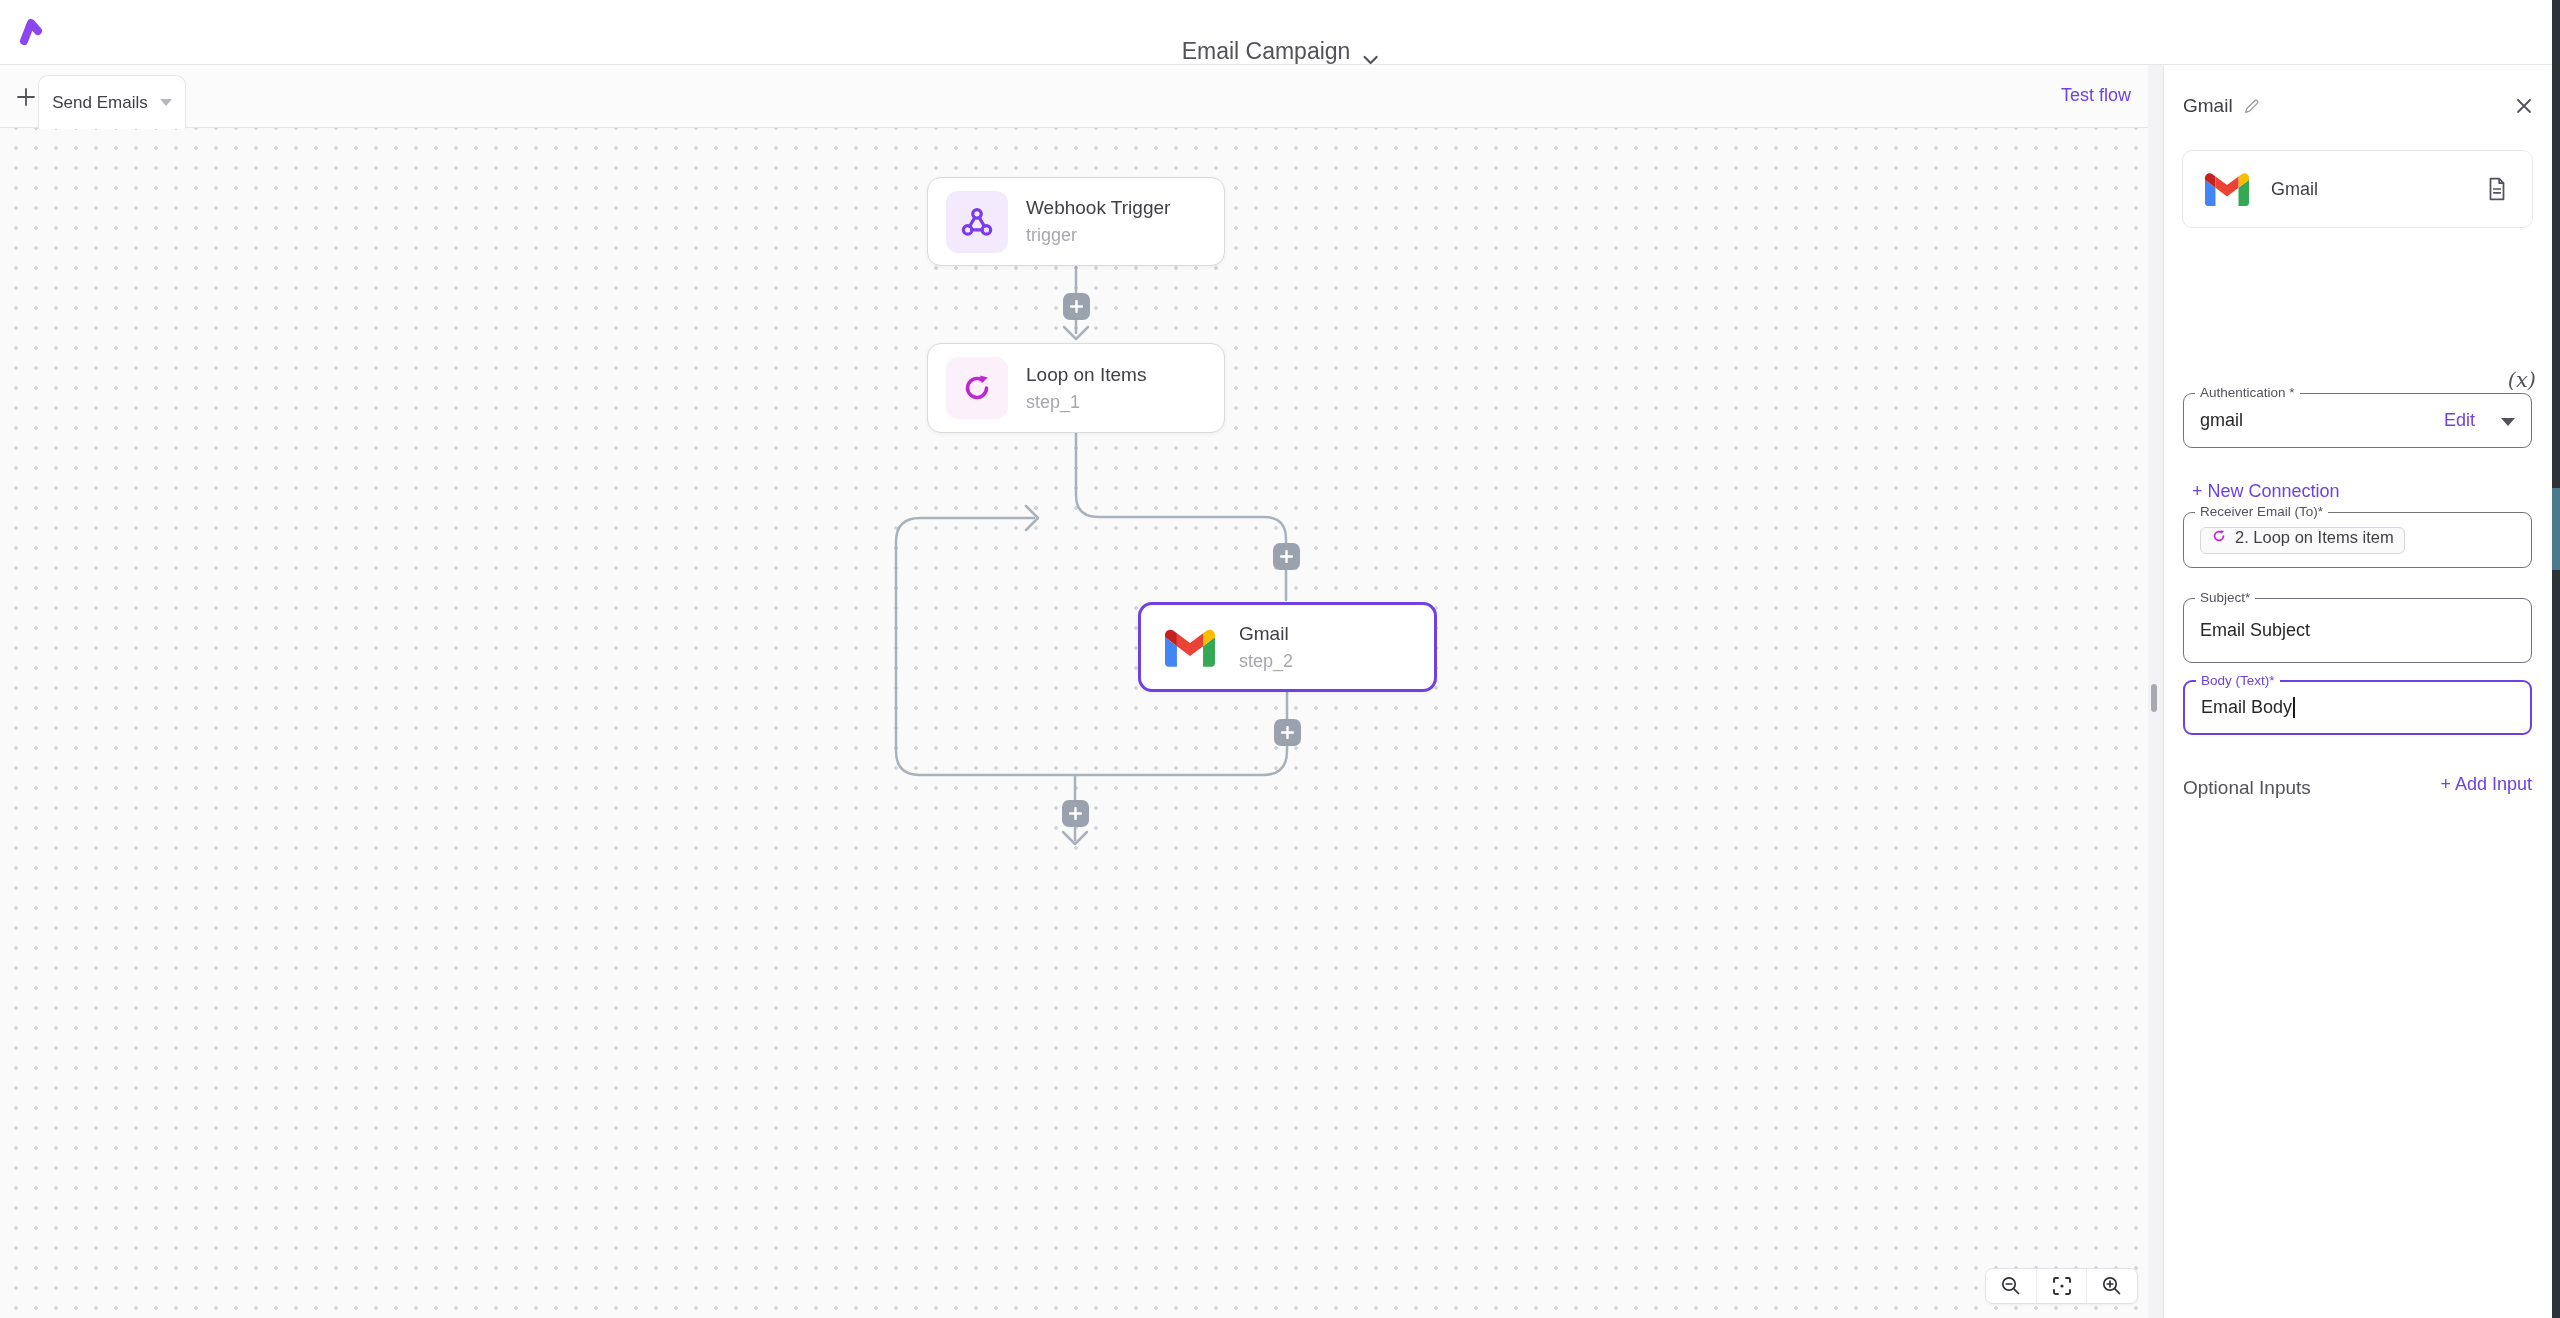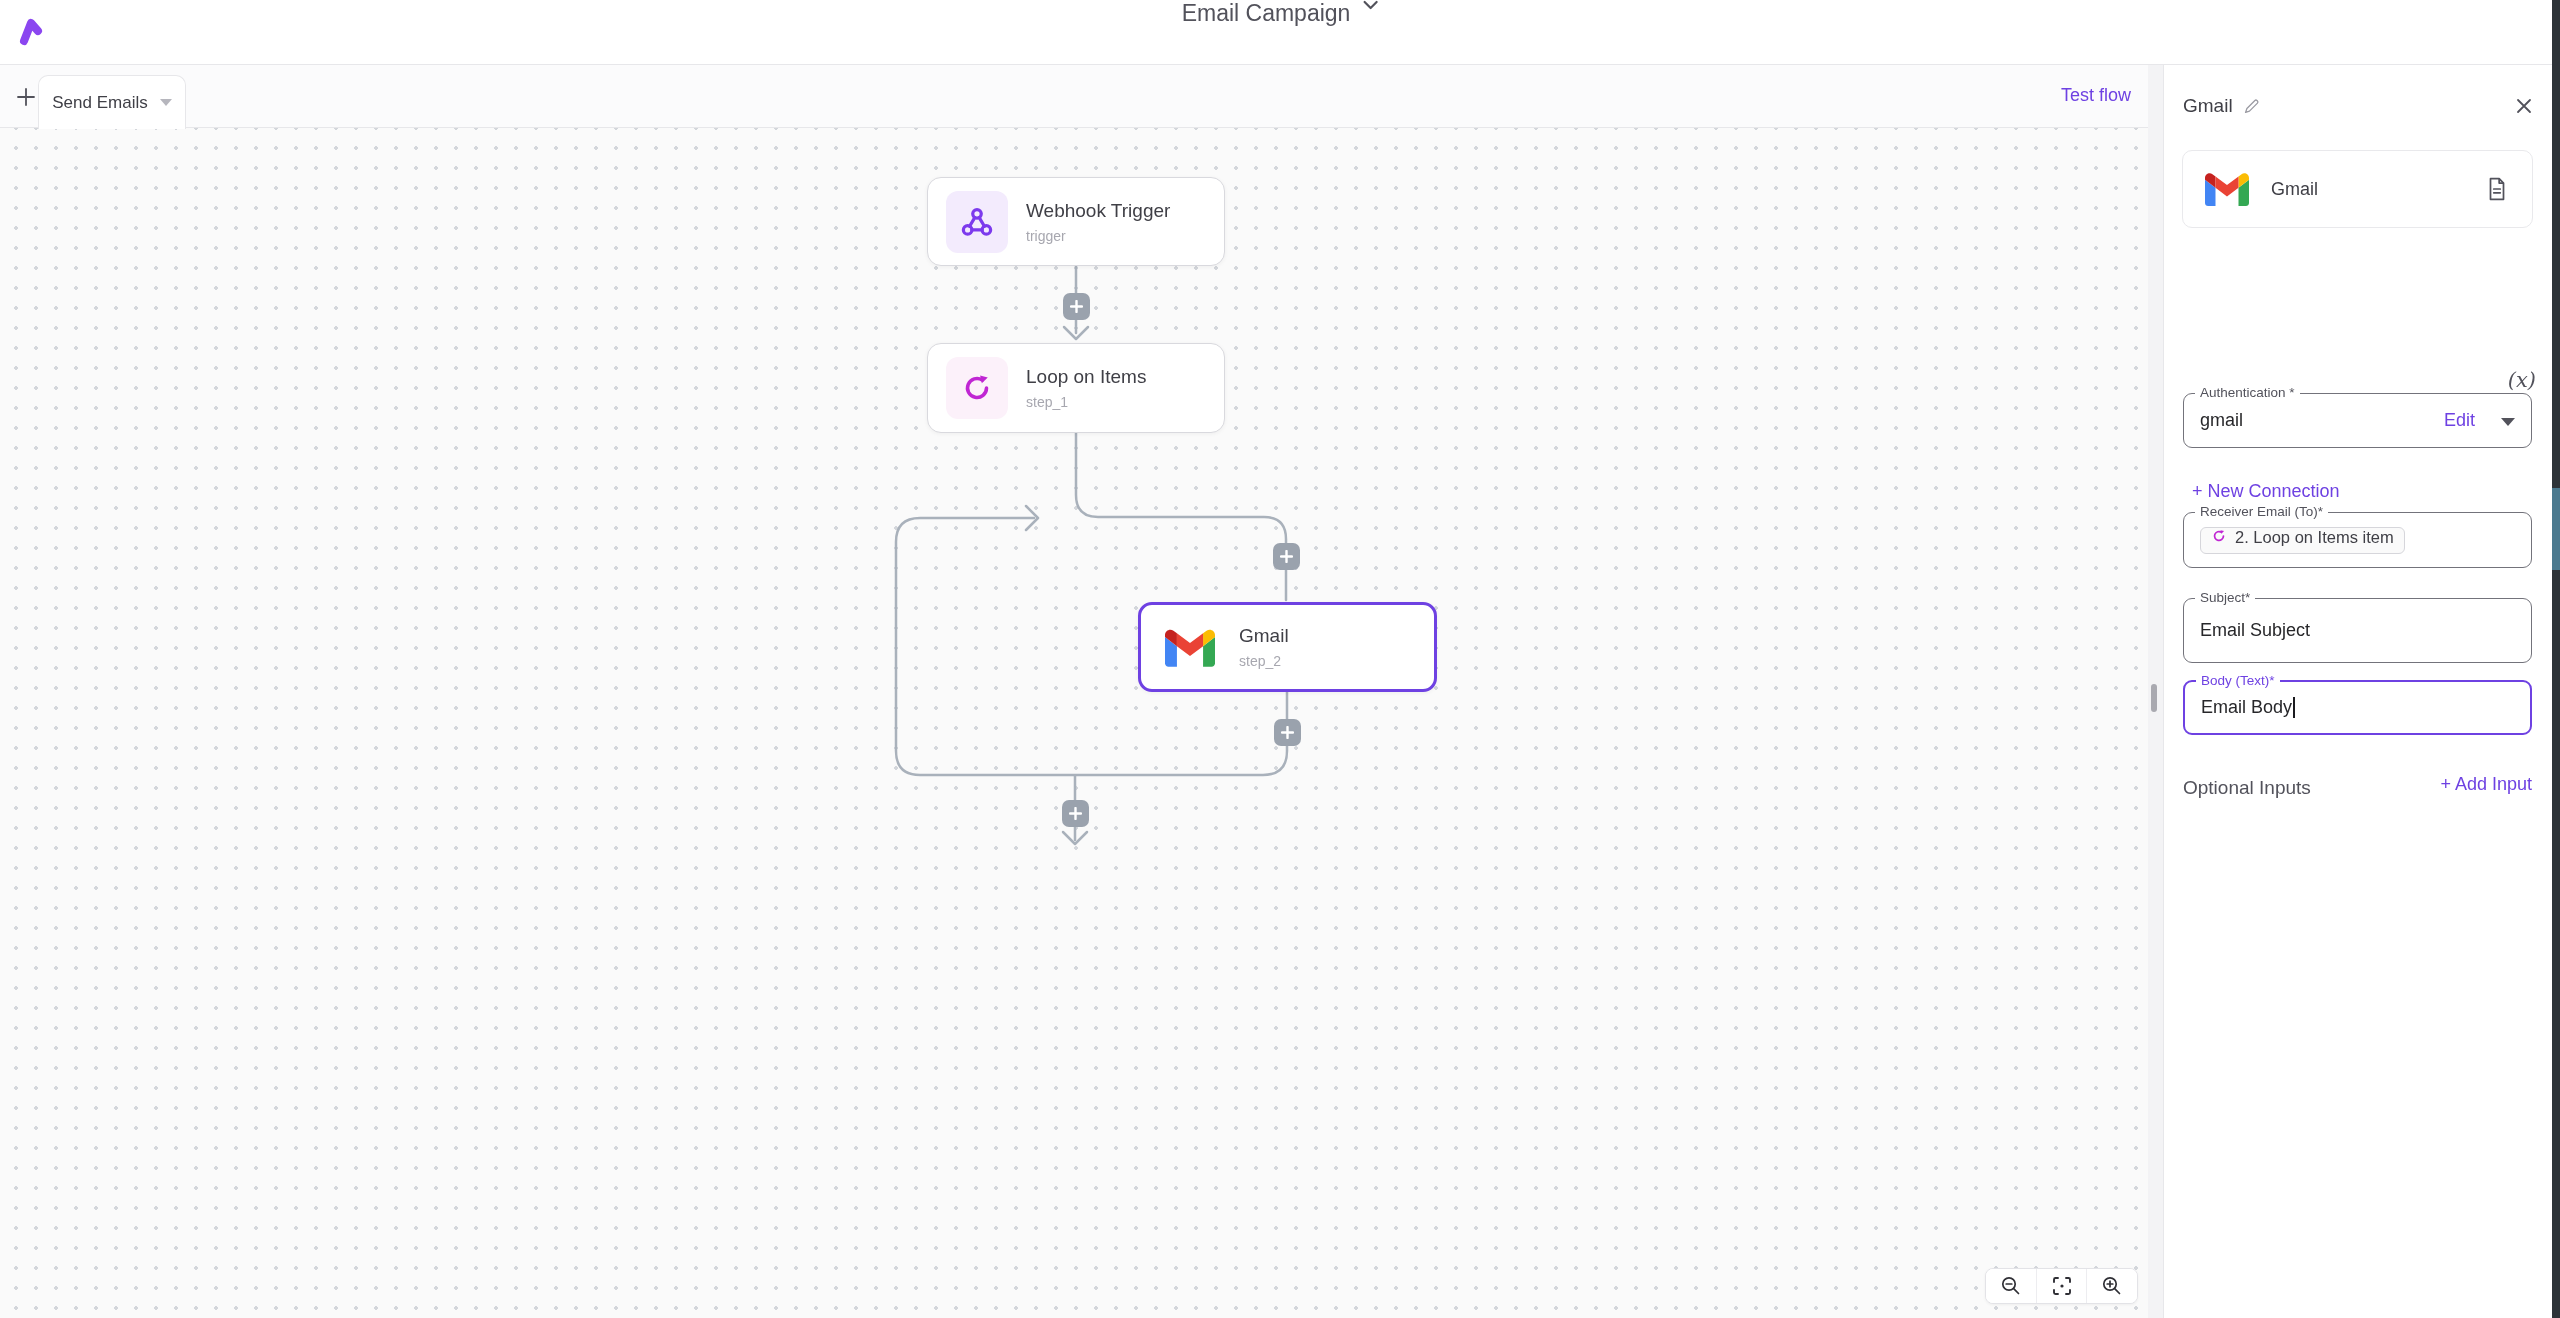--- a/index.html
+++ b/index.html
@@ -6,21 +6,21 @@
   html,body { background:#e9e9ec; }
   .page {
     position:relative; width:2560px; height:1318px; background:#fff;
     font-family:"Liberation Sans", sans-serif; overflow:hidden; color:#3f3f46;
   }
   
   .topbar { position:absolute; left:0; top:0; width:2560px; height:65px;
     background:#fff; border-bottom:1px solid #e7e7ea; z-index:30; }
   .logo { position:absolute; left:16px; top:16px; width:32px; height:32px; }
   .flow-title { position:absolute; left:50%; top:0; height:65px; transform:translateX(-50%);
-    display:flex; align-items:flex-start; gap:12px; color:#52525b; font-size:23px; cursor:pointer; }
+    display:flex; align-items:flex-end; gap:12px; color:#52525b; font-size:23px; cursor:pointer; }
   .topbar-right { position:absolute; right:17px; top:0; height:65px; display:flex; align-items:center; gap:22px; }
   .feedback { display:flex; align-items:center; gap:9px; font-size:19px; color:#3f3f46; cursor:pointer; }
   .toggle { position:relative; width:46px; height:22px; border-radius:12px; background:#b7a2ec; cursor:pointer; }
   .toggle-thumb { position:absolute; right:-2px; top:-3px; width:28px; height:28px; border-radius:50%;
     background:#6e41e2; display:flex; align-items:center; justify-content:center; box-shadow:0 1px 3px rgba(0,0,0,.25); }
   .publish-btn { height:37px; padding:0 18px; background:#6e41e2; color:#fff; font-size:19px;
     border:none; border-radius:9px; display:flex; align-items:center; cursor:pointer; }
   
   .canvas { position:absolute; left:0; top:65px; width:2163px; height:1253px; background:#fafafa; }
   .tabstrip { position:absolute; left:0; top:0; width:2163px; height:63px; background:#fbfbfc;
@@ -39,21 +39,21 @@
   .connectors { position:absolute; left:0; top:0; pointer-events:none; z-index:6; }
   .node { position:absolute; background:#fff; border:1px solid #d9d9de; border-radius:14px;
     display:flex; align-items:center; padding:0 18px; gap:18px; z-index:8;
     box-shadow:0 1px 4px rgba(0,0,0,.05); cursor:pointer; }
   .node.selected { border:3px solid #6e41e2; }
   .node-icon { width:62px; height:62px; border-radius:12px; display:flex; align-items:center; justify-content:center; flex:none; }
   .node-icon.webhook { background:#f3ebfd; }
   .node-icon.loop { background:#fcf1fa; }
   .node-texts { display:flex; flex-direction:column; gap:6px; }
   .node-title { font-size:19px; color:#3f3f46; }
-  .node-sub { font-size:14px; color:#a7a7af; }
+  .node-sub { font-size:18px; color:#a7a7af; }
   .plus-badge { position:absolute; width:27px; height:27px; border-radius:7px; background:#9aa2ad;
     display:flex; align-items:center; justify-content:center; z-index:7; cursor:pointer; }
   .zoombar { position:absolute; left:1985px; top:1203px; width:153px; height:36px; background:#fff;
     border:1px solid #e3e3e7; border-radius:8px; display:flex; z-index:9; overflow:hidden;
     box-shadow:0 1px 3px rgba(0,0,0,.05); }
   .zoombar .zbtn { flex:1; display:flex; align-items:center; justify-content:center; cursor:pointer; background:#fff; border:none; }
   .zoombar .zbtn + .zbtn { border-left:1px solid #ededf0; }
   .gutter { position:absolute; left:2148px; top:65px; width:15px; height:1253px; background:#f3f3f5; z-index:10; }
   .drag-pill { position:absolute; left:3px; top:619px; width:6px; height:28px; border-radius:3px; background:#a9a9b0; cursor:col-resize; }
   

